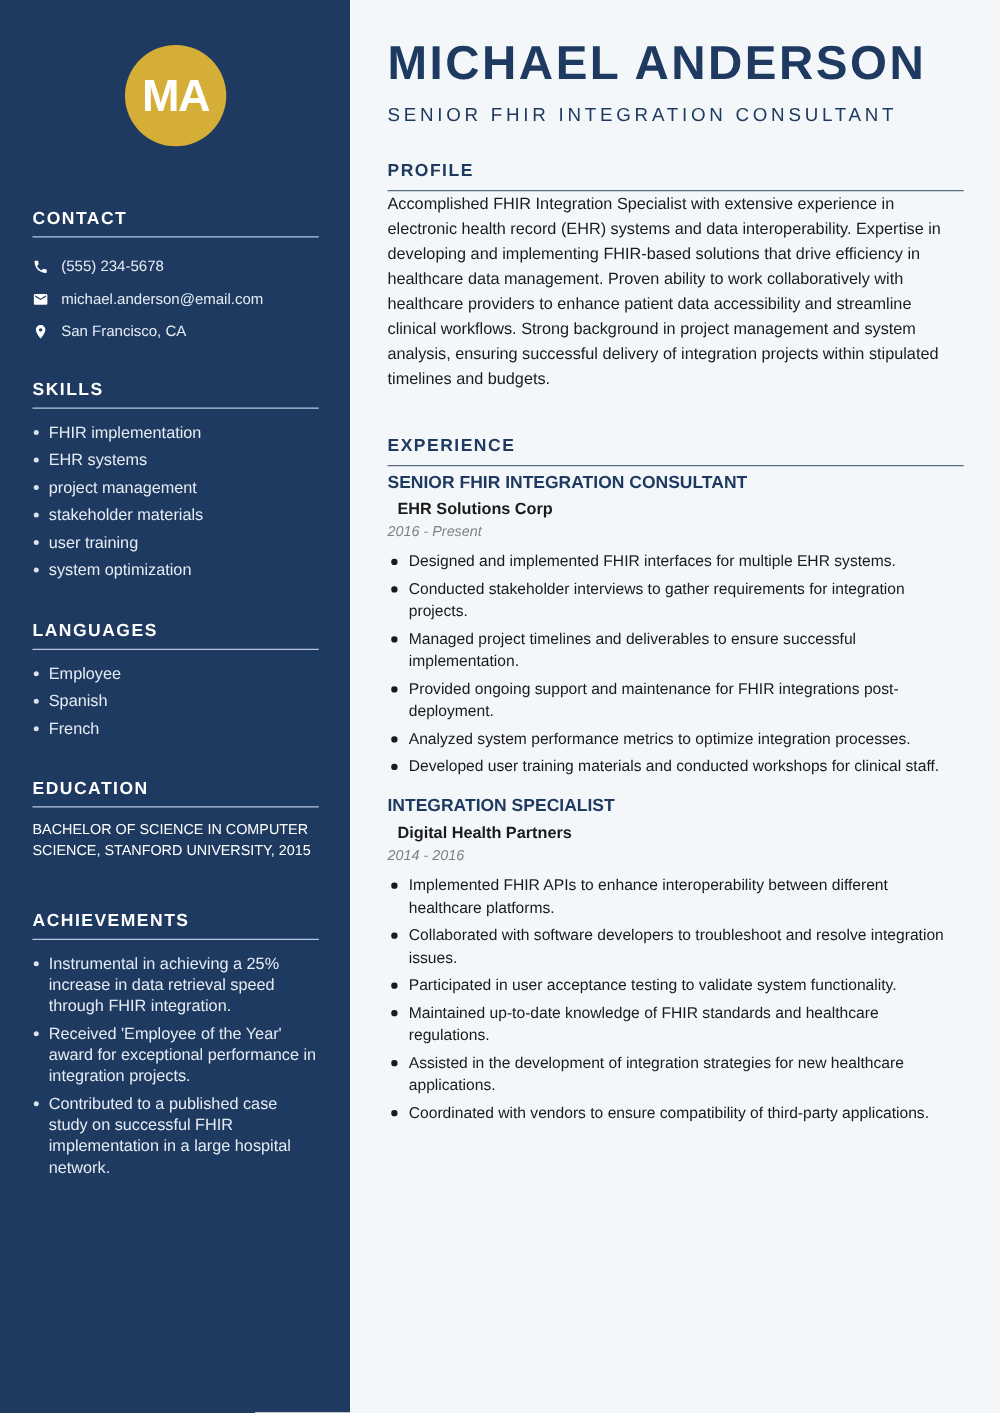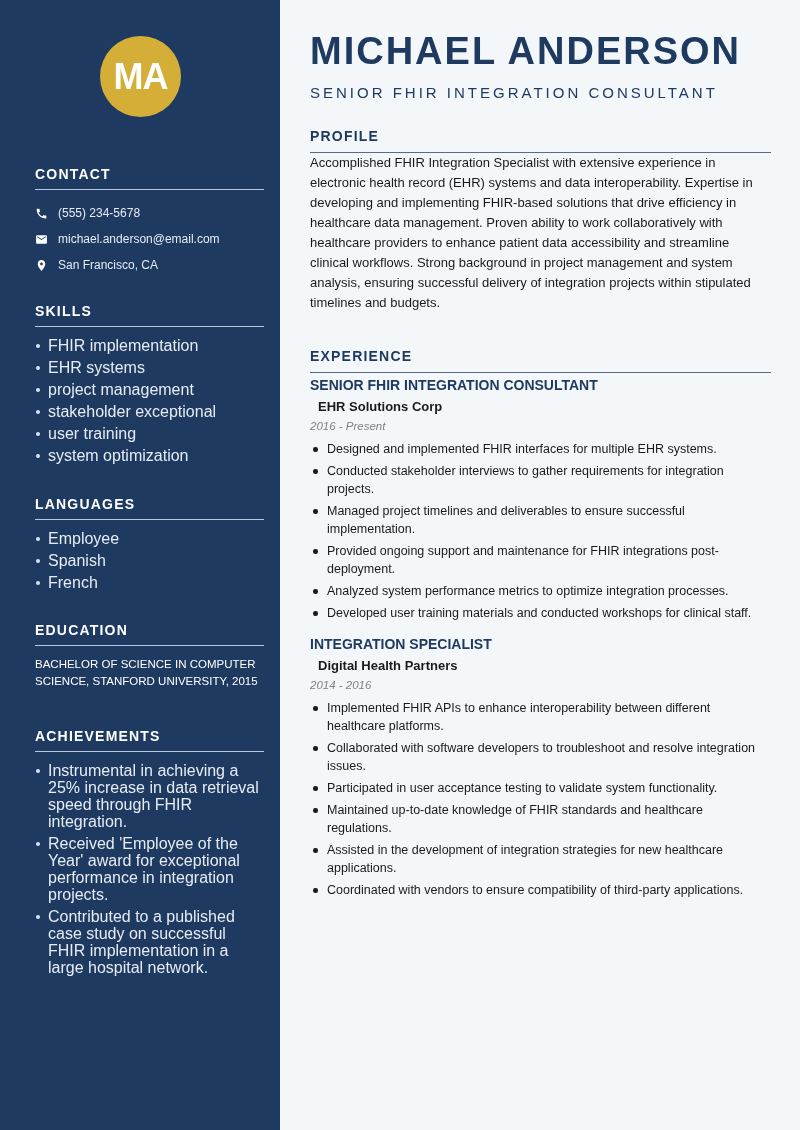--- a/index.html
+++ b/index.html
@@ -1,25 +1,25 @@
 <!DOCTYPE html>
 <html><head>
 <meta charset="utf-8">
 <style>
   * { box-sizing: border-box; margin: 0; padding: 0; }
   html, body { width: 800px; height: 1130px; overflow: hidden; }
   body { font-family: "Liberation Sans", "DejaVu Sans", sans-serif; background: #f4f7fa; position: relative; }
   .sidebar { position: absolute; left: 0; top: 0; width: 280px; height: 1130px; background: #1f3a60; color: #ffffff; padding: 0 34px; }
   .avatar { position: absolute; left: 100px; top: 36px; width: 81px; height: 81px; border-radius: 50%; background: #d4ae36; color: #fff; font-weight: bold; font-size: 36px; display: flex; align-items: center; justify-content: center; letter-spacing: -1px; }
-  .side-section { position: absolute; left: 35px; width: 229px; }
+  .side-section { position: absolute; left: 26px; width: 229px; }
   .side-title { font-size: 14px; font-weight: bold; letter-spacing: 1.2px; padding-bottom: 7px; border-bottom: 1.5px solid #b8c8e0; margin-bottom: 10px; }
   .contact-row { display: flex; align-items: center; font-size: 12px; color: #e6ecf4; height: 26px; }
   .contact-row svg { width: 13px; height: 13px; margin-right: 10px; fill: #ffffff; flex-shrink: 0; }
   .side-list { list-style: none; }
-  .side-list li { position: relative; padding-left: 13px; font-size: 16px; color: #e6ecf4; line-height: 17px; margin-bottom: 5px; }
+  .side-list li { position: relative; padding-left: 13px; font-size: 13px; color: #e6ecf4; line-height: 17px; margin-bottom: 5px; }
   .side-list li::before { content: ""; position: absolute; left: 1px; top: 7px; width: 4px; height: 4px; border-radius: 50%; background: #dbe3ee; }
   .edu-text { font-size: 11.5px; font-weight: normal; line-height: 17px; text-transform: uppercase; margin-top: 4px; }
 
   .main { position: absolute; left: 310px; top: 0; width: 461px; color: #1a1a1a; }
   .name { position: absolute; top: 30px; left: 0; font-size: 38px; font-weight: bold; letter-spacing: 2px; color: #1f3a60; white-space: nowrap; }
   .title { position: absolute; top: 84px; left: 0; font-size: 15px; letter-spacing: 3px; color: #1f3a60; white-space: nowrap; }
   .main-section-title { font-size: 14px; font-weight: bold; letter-spacing: 1.2px; color: #1f3a60; padding-bottom: 8px; border-bottom: 1.5px solid #5a6a80; }
   .profile { position: absolute; top: 128px; left: 0; width: 461px; }
   .profile p { font-size: 13px; line-height: 20px; color: #1a1a1a; }
   .experience { position: absolute; top: 348px; left: 0; width: 461px; }
@@ -60,21 +60,21 @@
       <span>San Francisco, CA</span>
     </div>
   </section>
 
   <section class="side-section" style="top:303px;">
     <h2 class="side-title">SKILLS</h2>
     <ul class="side-list">
       <li>FHIR implementation</li>
       <li>EHR systems</li>
       <li>project management</li>
-      <li>stakeholder exceptional</li>
+      <li>stakeholder materials</li>
       <li>user training</li>
       <li>system optimization</li>
     </ul>
   </section>
 
   <section class="side-section" style="top:496px;">
     <h2 class="side-title">LANGUAGES</h2>
     <ul class="side-list">
       <li>Employee</li>
       <li>Spanish</li>

